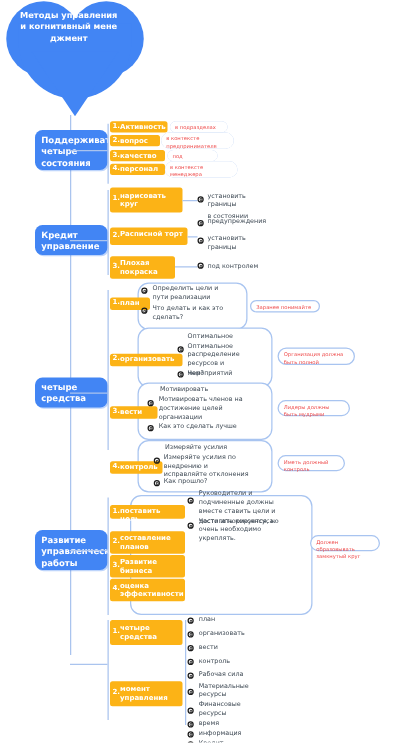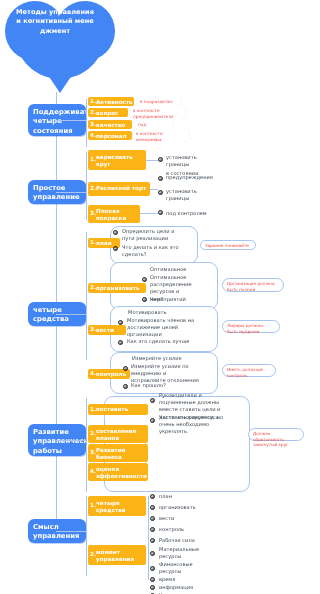--- a/index.html
+++ b/index.html
@@ -77,21 +77,21 @@
   <div class="ghost" style="left:134px;top:120px;width:40px;height:9px;"></div>
   <div class="redtag" style="left:134px;top:120px;width:40px;height:9px;border:none;">под контролем</div>
 
   <div class="orange" style="left:88px;top:131px;width:44px;height:9px;">
     <span class="num">4.</span>
     <span>персонал</span></div>
   <div class="ghost" style="left:132px;top:129px;width:58px;height:13px;"></div>
   <div class="redtag" style="left:132px;top:129px;width:58px;height:13px;border:none;">в контексте менеджера</div>
 
   <div class="bluebox" style="left:28px;top:180px;width:58px;height:24px;">
-    <span>Простое управление</span>
+    <span>Кредит управление</span>
   </div>
   <div class="ln hline" style="left:56px;top:192px;width:30px;"></div>
   <div class="ln vline" style="left:86px;top:152px;height:68px;"></div>
 
   <div class="orange" style="left:88px;top:150px;width:58px;height:20px;padding-top:4px;">
     <span class="num">1.</span>
     <span>нарисовать круг</span></div>
   <div class="ln hline" style="left:146px;top:160px;width:12px;"></div>
   <div class="bullet" style="left:158px;top:157px;">0</div>
   <div class="leaf" style="left:166px;top:154px;width:48px;">установить границы</div>
@@ -182,23 +182,20 @@
     <span>составление планов</span></div>
   <div class="orange" style="left:88px;top:444px;width:60px;height:18px;padding-top:3px;">
     <span class="num">3.</span>
     <span>Развитие бизнеса</span></div>
   <div class="orange" style="left:88px;top:463px;width:60px;height:18px;padding-top:3px;">
     <span class="num">4.</span>
     <span>оценка эффективности</span></div>
 
   <div class="blutag" style="left:248px;top:428px;width:56px;height:13px;">Должен образовывать замкнутый круг</div>
 
-  <div class="bluebox" style="left:28px;top:519px;width:58px;height:24px;">
-    <span>Смысл управления</span>
-  </div>
   <div class="ln hline" style="left:56px;top:531px;width:30px;"></div>
   <div class="ln vline" style="left:86px;top:496px;height:80px;"></div>
 
   <div class="orange" style="left:88px;top:496px;width:58px;height:20px;padding-top:4px;">
     <span class="num">1.</span>
     <span>четыре средства</span></div>
   <div class="orange" style="left:88px;top:545px;width:58px;height:20px;padding-top:4px;">
     <span class="num">2.</span>
     <span>момент управления</span></div>
   <div class="ln vline" style="left:148px;top:496px;height:84px;"></div>

